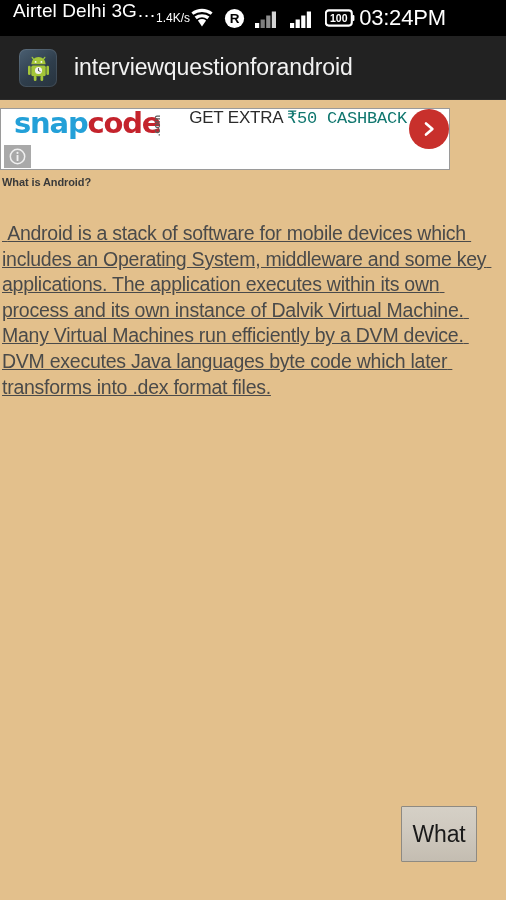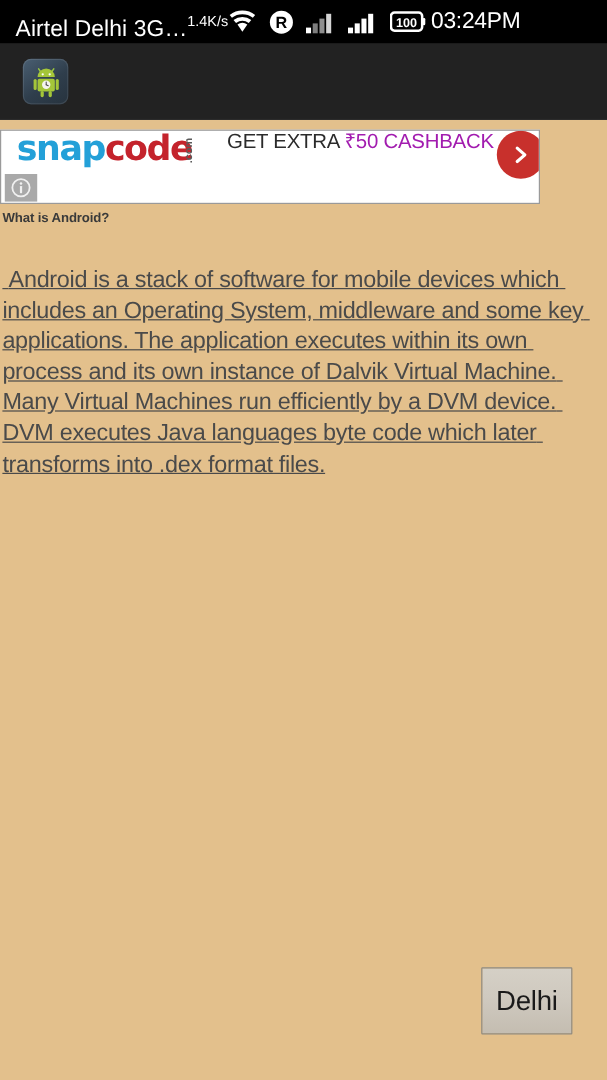--- a/index.html
+++ b/index.html
@@ -20,21 +20,21 @@
   }
 
   
   .status-bar {
     position: absolute;
     top: 0; left: 0;
     width: 400px;
     height: 36px;
     background: #000000;
     display: flex;
-    align-items: flex-end;
+    align-items: flex-start;
     color: #ffffff;
   }
   .status-carrier {
     font-size: 19px;
     margin-left: 13px;
     letter-spacing: 0.1px;
     white-space: nowrap;
   }
   .status-right {
     margin-left: auto;
@@ -46,21 +46,21 @@
   .status-speed {
     font-size: 12px;
     white-space: nowrap;
   }
   .ic { display: inline-flex; align-items: center; justify-content: center; }
   .ic-wifi { width: 24px; height: 22px; margin-right: 10px; }
   .ic-roam { width: 21px; height: 21px; margin-right: 10px; }
   .ic-sig  { width: 26px; height: 20px; margin-right: 9px; }
   .ic-batt { width: 30px; height: 18px; margin-right: 4px; }
   .status-time {
-    font-size: 19px;
+    font-size: 22px;
     white-space: nowrap;
     letter-spacing: -0.2px;
   }
 
   
   .action-bar {
     position: absolute;
     top: 36px; left: 0;
     width: 506px;
     height: 64px;
@@ -162,21 +162,21 @@
   }
   .ad-text {
     flex: 1 1 auto;
     text-align: center;
     margin-left: 6px;
     margin-right: 2px;
     line-height: 1.05;
   }
   .ad-line1 { font-size: 17px; white-space: nowrap; letter-spacing: -0.2px; }
   .ad-l1-dark { color: #2b2b2b; }
-  .ad-l1-red  { color: #a21caf; }
+  .ad-l1-red  { color: #0f766e; font-family: Liberation Mono, monospace; }
   .ad-line2 { font-size: 14px; white-space: nowrap; color: #1f1f1f; margin-top: 2px; }
   .ad-l2-red { color: #d6252b; font-weight: bold; }
   .ad-cta {
     width: 40px; height: 40px;
     border-radius: 50%;
     background: #c8302c;
     margin-right: 10px;
     flex: 0 0 auto;
     display: flex; align-items: center; justify-content: center;
   }
@@ -301,20 +301,21 @@
         <line x1="13.5" y1="17.6" x2="13.5" y2="15.4" stroke="#4a4a4a" stroke-width="0.85" stroke-linecap="round"></line>
         <line x1="13.5" y1="17.6" x2="15.2" y2="18.5" stroke="#4a4a4a" stroke-width="0.85" stroke-linecap="round"></line>
 
         <rect x="3.0" y="12.8" width="2.6" height="9.2" rx="1.3" fill="#a4c639"></rect>
         <rect x="21.4" y="12.8" width="2.6" height="9.2" rx="1.3" fill="#a4c639"></rect>
 
         <rect x="8.8" y="22.8" width="2.7" height="5.2" rx="1.35" fill="#a4c639"></rect>
         <rect x="15.5" y="22.8" width="2.7" height="5.2" rx="1.35" fill="#a4c639"></rect>
       </svg>
     </div>
+    <span class="app-title">interviewquestionforandroid</span>
   </div>
 
   <div class="content"></div>
 
   <div class="ad-banner">
     <div class="ad-logo">
       <span class="ad-logo-snap">snap</span>
       <span class="ad-logo-deal">code</span>
       <span class="ad-logo-com">.com</span>
     </div>
@@ -333,15 +334,15 @@
         <circle cx="8.5" cy="8.5" r="7.2" fill="none" stroke="#f0f0f0" stroke-width="1.5"></circle>
         <circle cx="8.5" cy="4.9" r="1.05" fill="#f0f0f0"></circle>
         <rect x="7.6" y="6.9" width="1.85" height="6.1" rx="0.6" fill="#f0f0f0"></rect>
       </svg>
     </div>
   </div>
 
   <div class="q-heading">What is Android?</div>
   <div class="q-body"> Android is a stack of software for mobile devices which includes an Operating System, middleware and some key applications. The application executes within its own process and its own instance of Dalvik Virtual Machine. Many Virtual Machines run efficiently by a DVM device. DVM executes Java languages byte code which later transforms into .dex format files.</div>
 
-  <div class="next-button">Delhi</div>
+  <div class="next-button">What</div>
 
 </div>
 
 </body></html>

